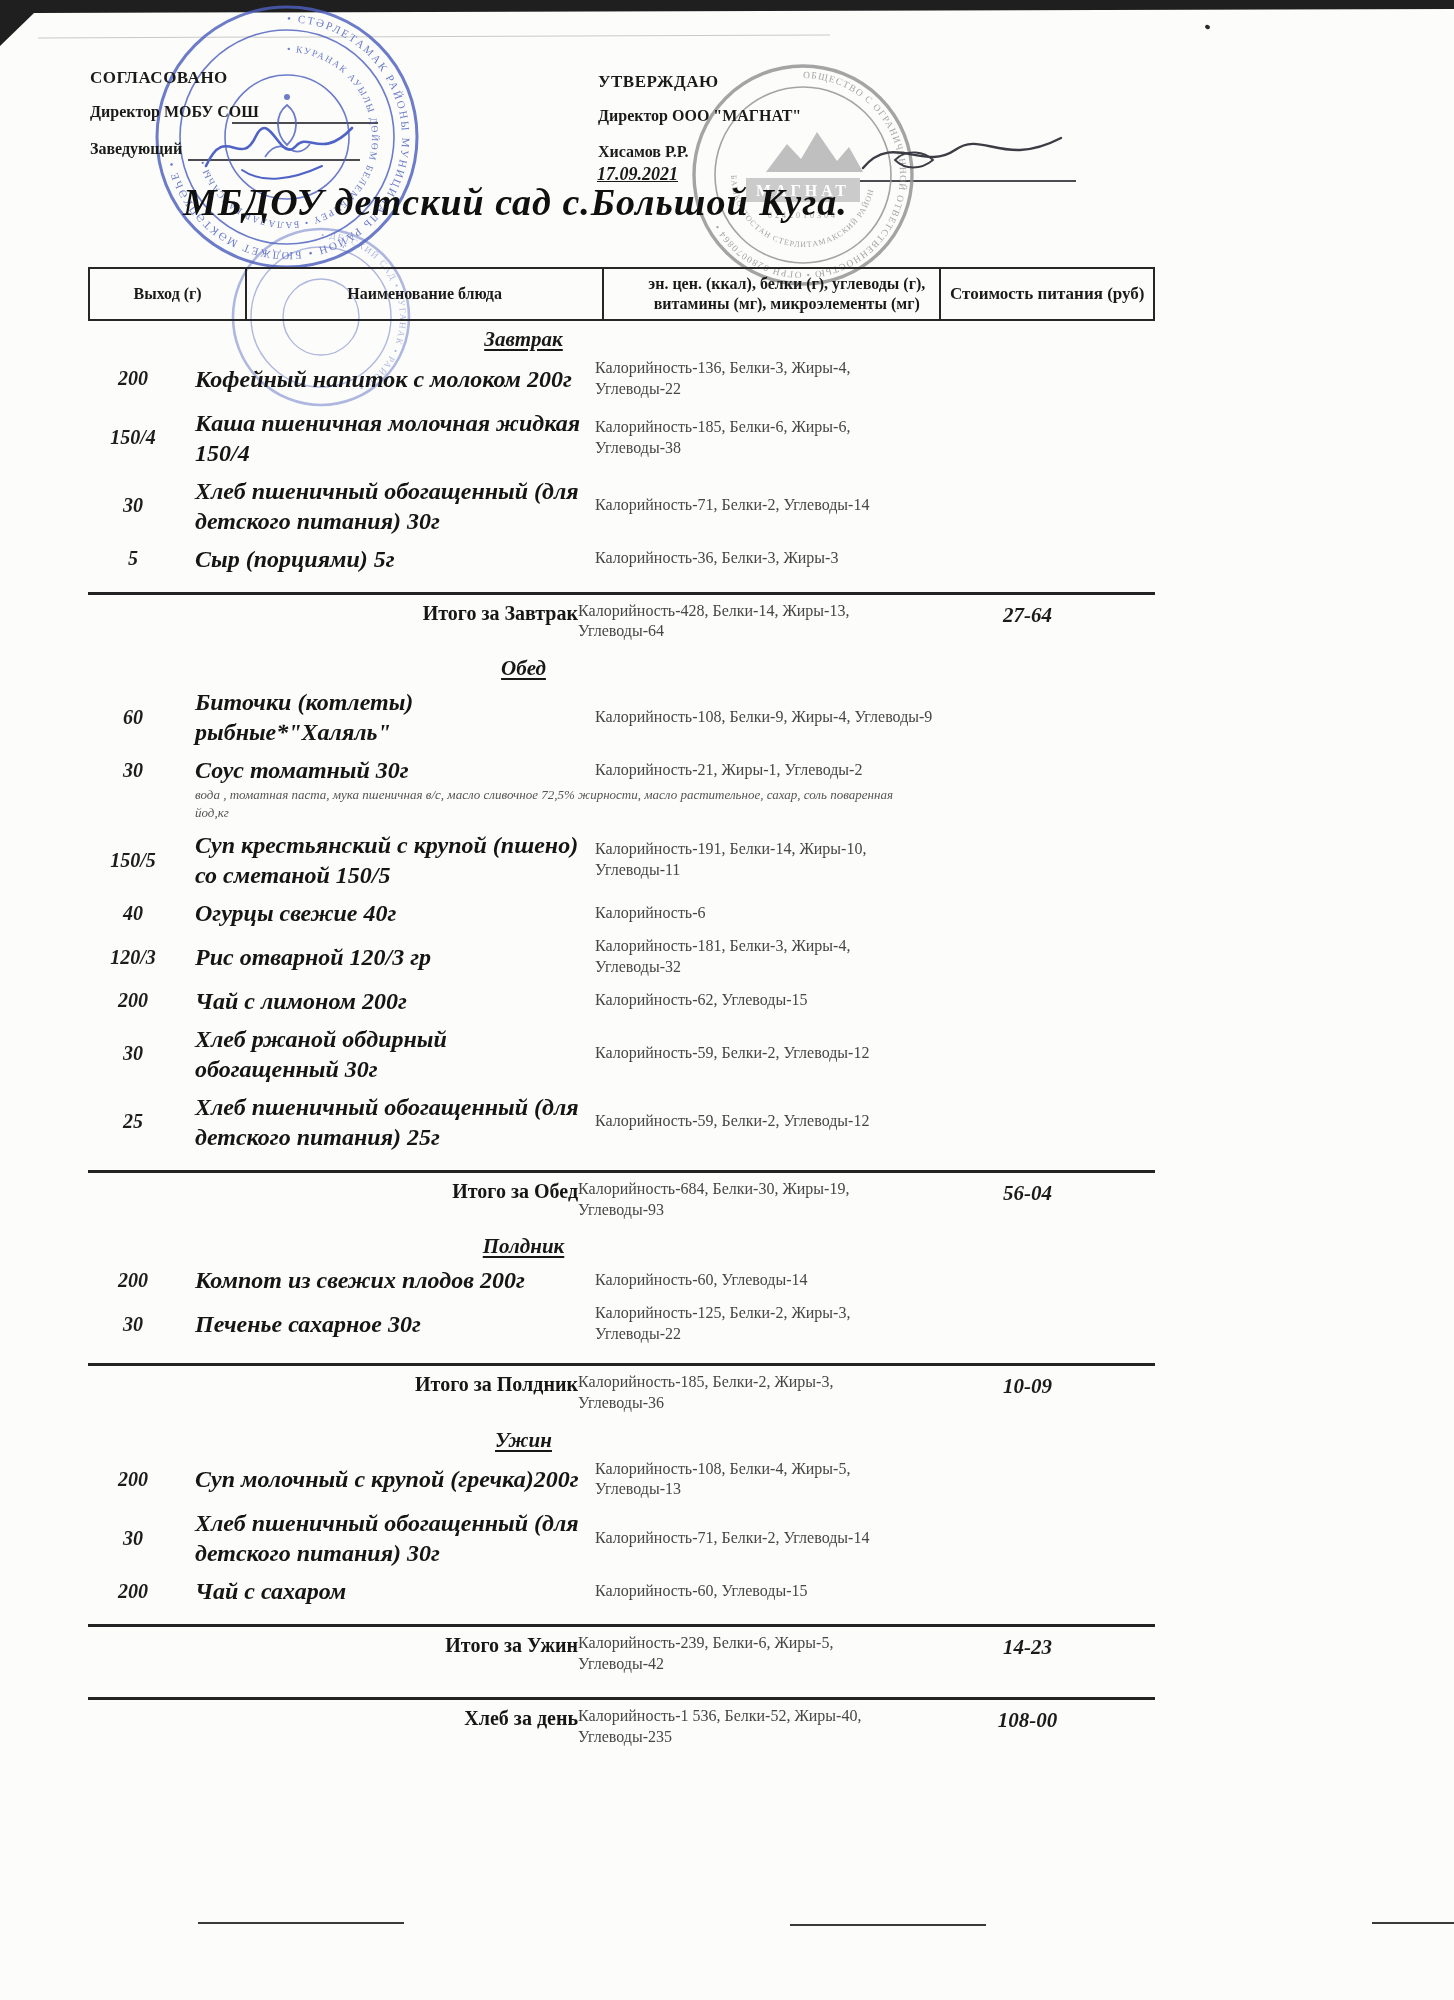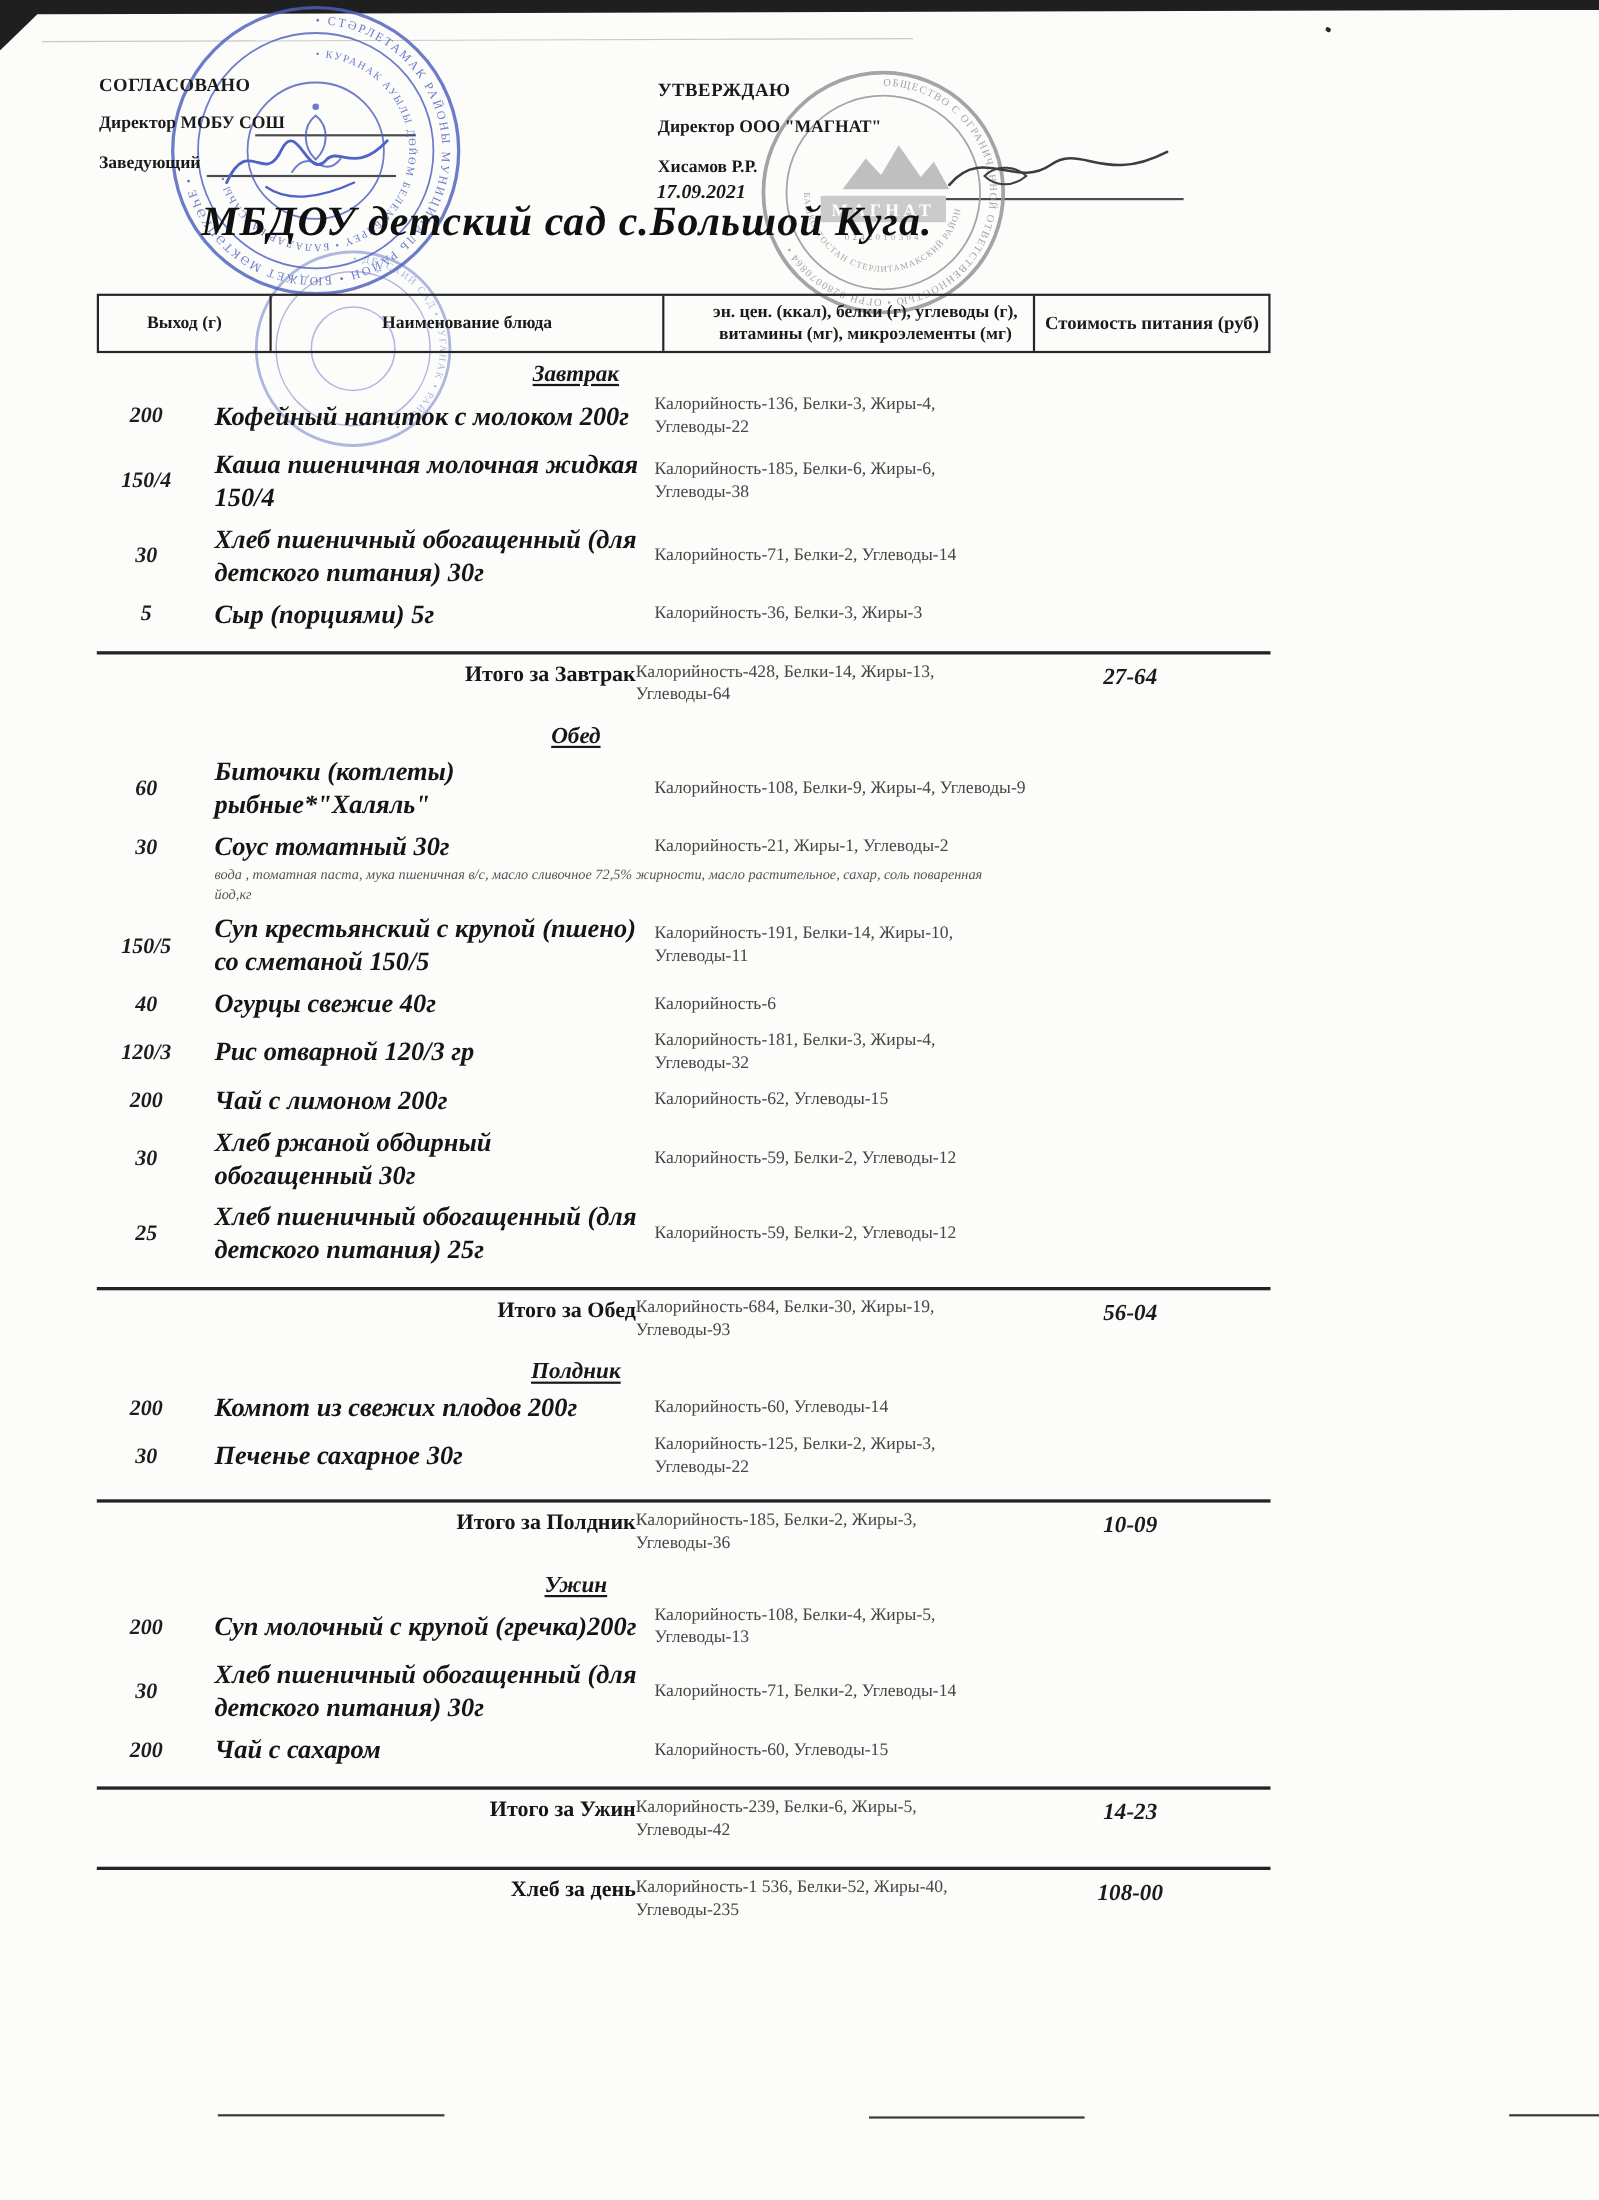--- a/index.html
+++ b/index.html
@@ -15,21 +15,21 @@
     clip-path:polygon(0 0,1454px 0,1454px 9px,34px 13px,0 46px);
   }
   .scan-edge-line{position:absolute;left:38px;top:36px;width:792px;height:1px;background:#c9c9c6;transform:rotate(-0.2deg);}
   .scan-dot{position:absolute;left:1205px;top:25px;width:5px;height:4px;background:#2a2a2a;border-radius:2px;transform:rotate(30deg);}
   .scan-mark{position:absolute;left:1464px;top:1628px;color:#9a9aa0;font-size:12px;font-style:italic;}
 
   
   .hdr-label{position:absolute;font-weight:bold;font-size:17px;letter-spacing:.5px;}
   .hdr-line{position:absolute;font-weight:bold;font-size:16px;}
   .u-line{position:absolute;height:2px;background:#4b4b50;}
-  .hdr-date{position:absolute;font-weight:bold;font-style:italic;font-size:18px;}
+  .hdr-date{position:absolute;font-weight:bold;font-style:italic;font-size:18px;text-decoration:underline;}
 
   .doc-title{
     position:absolute;left:183px;top:180px;width:1100px;
     font-weight:bold;font-style:italic;font-size:38px;letter-spacing:1px;color:#101010;
     z-index:3;
   }
 
   .stamp{position:absolute;z-index:1;}
   .sig{position:absolute;z-index:4;}
 

